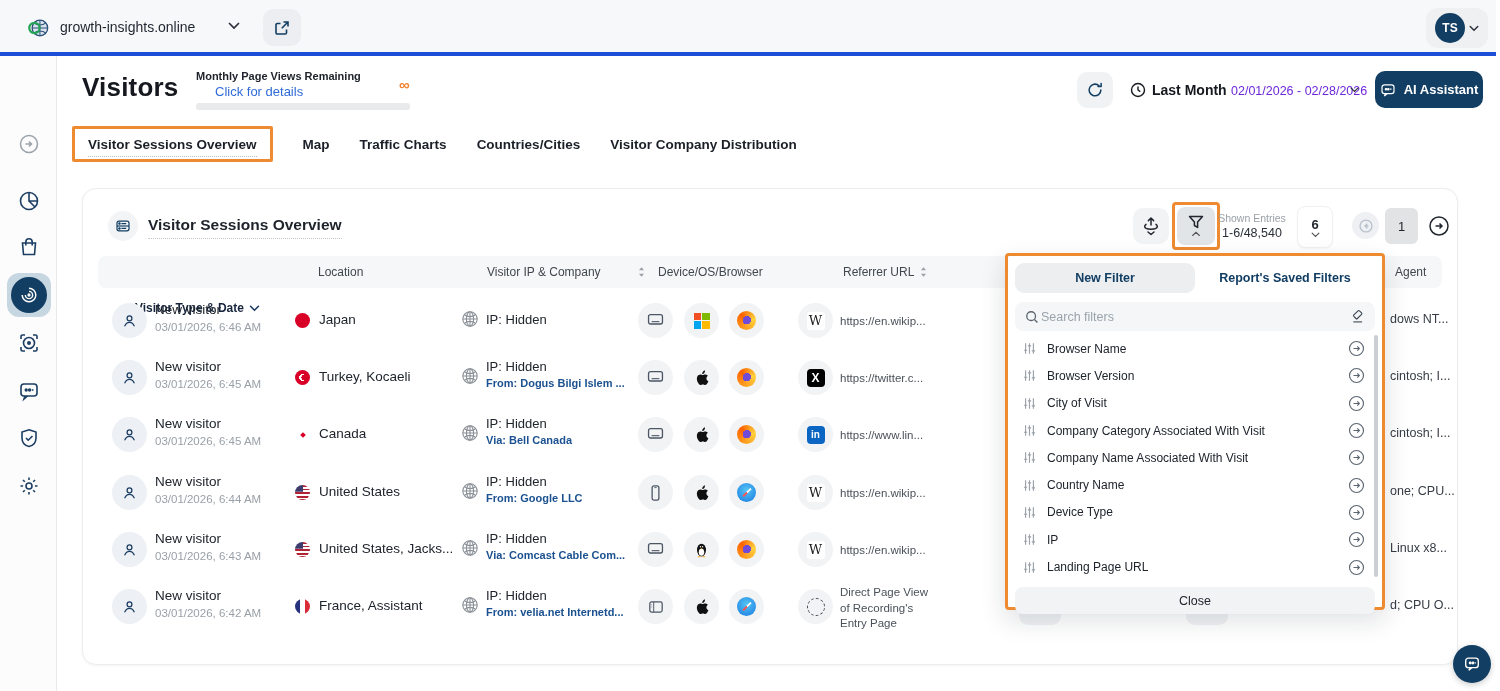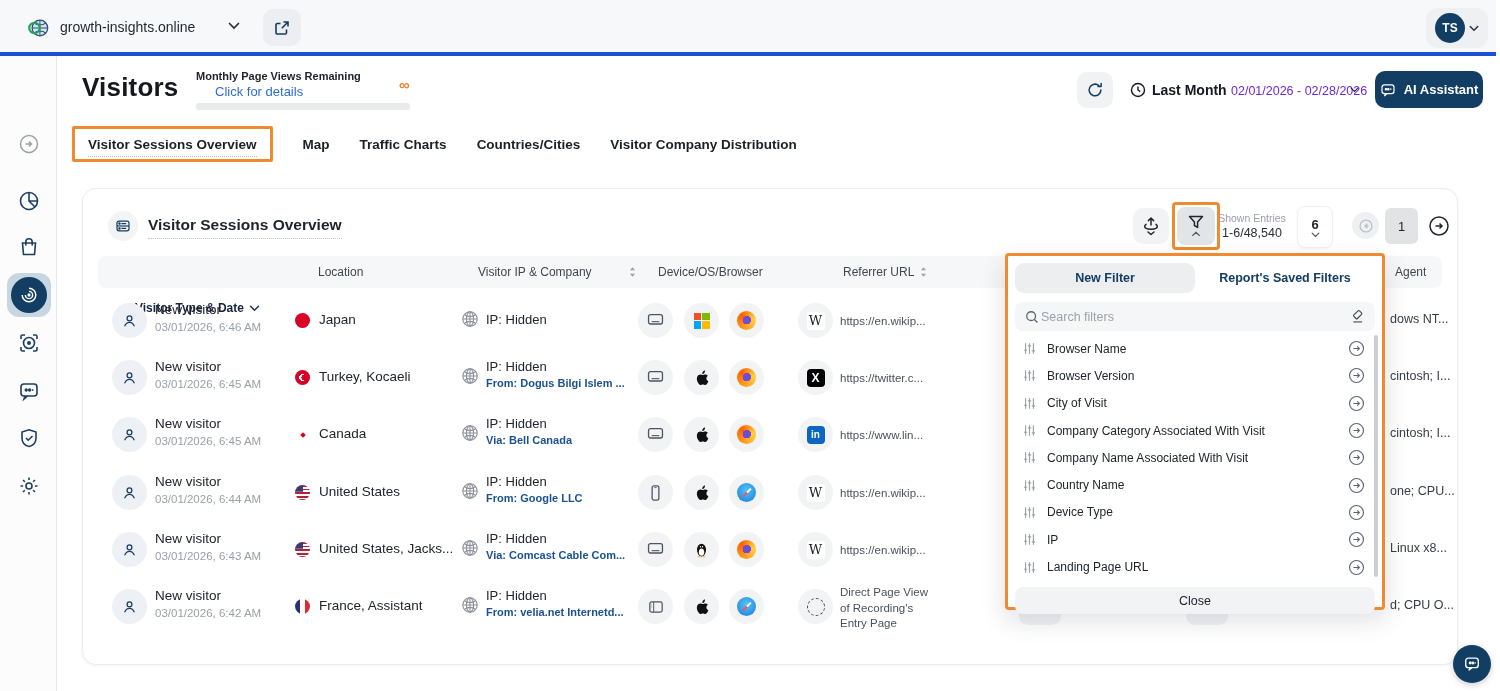--- a/index.html
+++ b/index.html
@@ -52,21 +52,21 @@
   .pagesize-box{position:absolute;left:1297px;top:206px;width:34px;height:40px;background:#fff;border:1px solid #eef0f2;border-radius:8px;box-shadow:0 1px 2px rgba(0,0,0,.04);display:flex;flex-direction:column;align-items:center;justify-content:center;cursor:pointer;}
   .pagesize-box .num{font-size:13px;font-weight:bold;color:#22262e;}
   .pag-prev{position:absolute;left:1352px;top:212px;width:27px;height:27px;border-radius:50%;background:#eef0f3;display:flex;align-items:center;justify-content:center;cursor:pointer;}
   .pag-page{position:absolute;left:1385px;top:208px;width:33px;height:36px;background:#e2e3e5;border-radius:6px;display:flex;align-items:center;justify-content:center;font-size:13px;color:#22262e;cursor:pointer;}
   .pag-next{position:absolute;left:1425px;top:212px;width:27px;height:27px;border-radius:50%;display:flex;align-items:center;justify-content:center;cursor:pointer;}
 
   
   .thead{position:absolute;left:98px;top:256px;width:1344px;height:32px;background:#f6f7f8;border-radius:8px;}
   .th{position:absolute;top:9px;font-size:12px;color:#41474f;white-space:nowrap;display:flex;gap:5px;align-items:center;}
   .th.bold{font-weight:bold;color:#16243c;margin-top:36px;}
-  .th.col-0{left:37px;}.th.col-1{left:220px;}.th.col-2{left:380px;gap:36px;}.th.col-3{left:560px;}.th.col-4{left:745px;}.th.col-5{left:1297px;}
+  .th.col-0{left:37px;}.th.col-1{left:220px;}.th.col-2{left:389px;gap:36px;}.th.col-3{left:560px;}.th.col-4{left:745px;}.th.col-5{left:1297px;}
   .trow{position:absolute;left:98px;width:1344px;height:57px;}
   .avatar-circle{position:absolute;left:14px;top:11px;width:35px;height:35px;background:#edf1f5;border-radius:50%;display:flex;align-items:center;justify-content:center;}
   .vt-type{position:absolute;left:57px;top:10px;font-size:13.5px;color:#20252d;font-weight:500;}
   .vt-date{position:absolute;left:57px;top:29px;font-size:11.5px;color:#9aa0a8;}
   .flag{position:absolute;left:197px;top:21px;width:15px;height:15px;border-radius:50%;}
   .loc{position:absolute;left:221px;top:20px;font-size:13.5px;color:#20252d;white-space:nowrap;}
   .globe-ic{position:absolute;left:363px;top:18px;width:18px;height:18px;}
   .ip-line{position:absolute;left:388px;top:10px;font-size:13px;color:#20252d;}
   .ip-line.center{top:20px;}
   .comp-line{position:absolute;left:388px;top:28px;font-size:11px;font-weight:bold;color:#1b5190;white-space:nowrap;}

